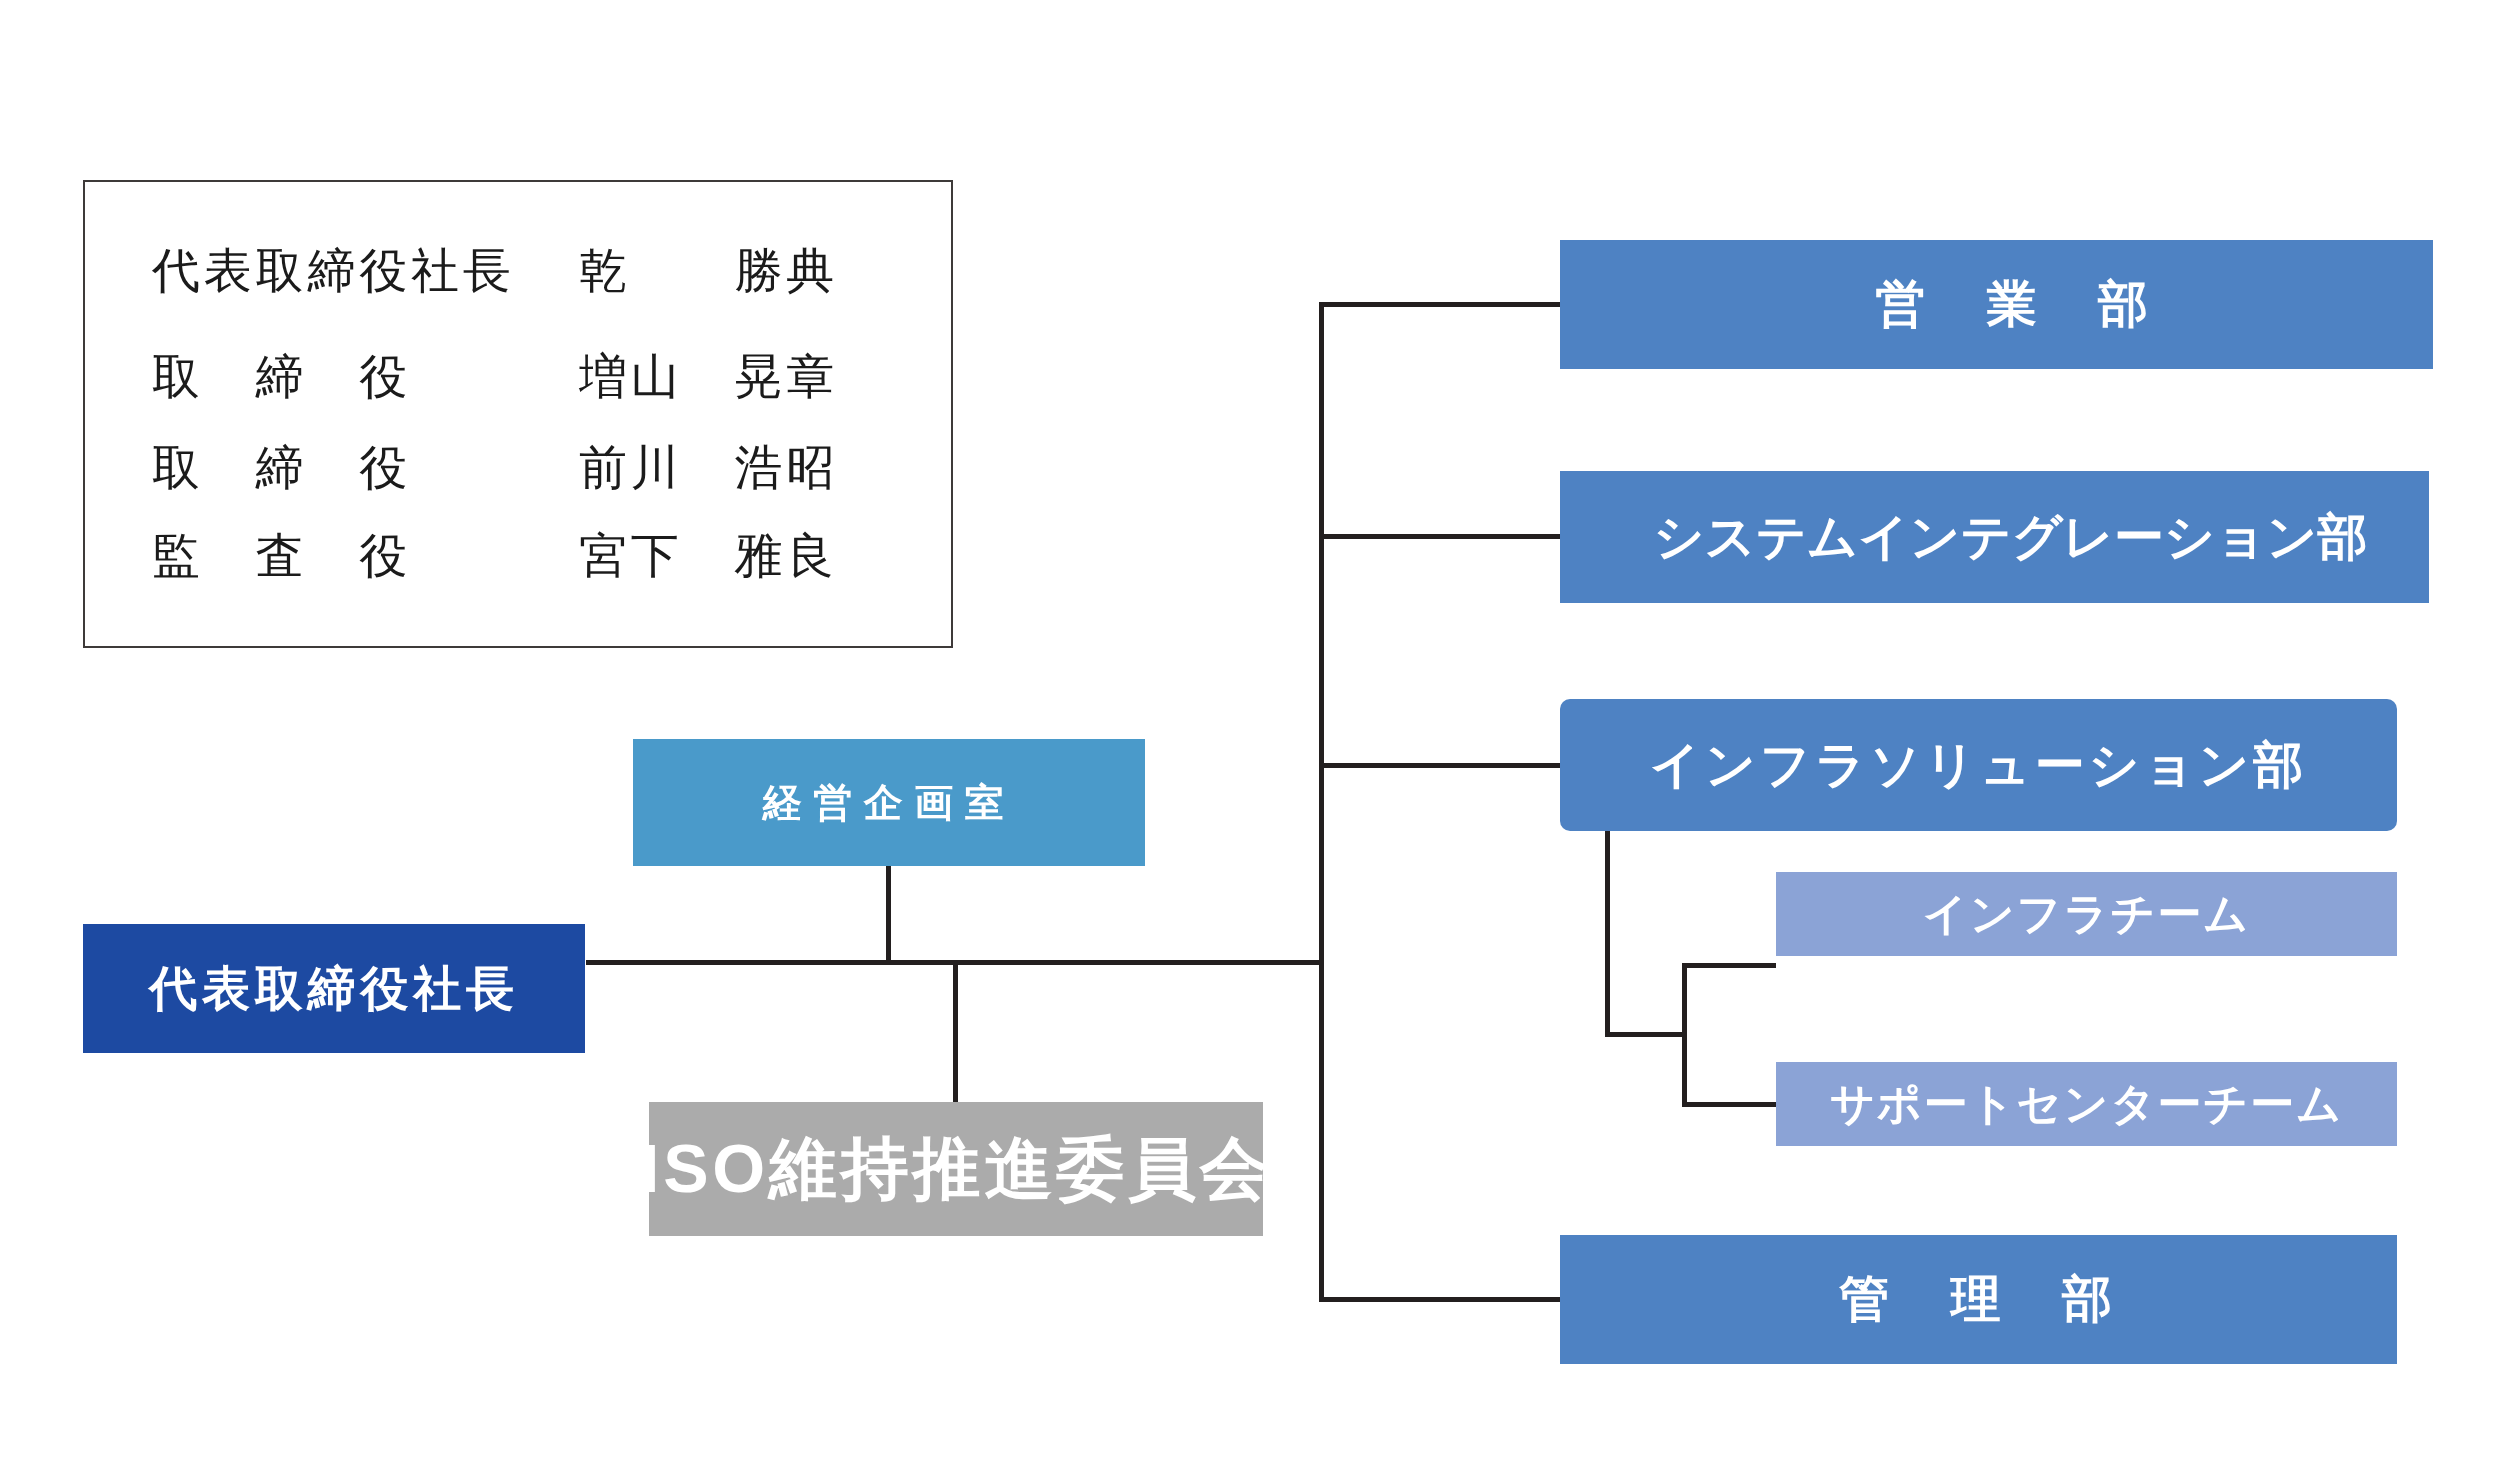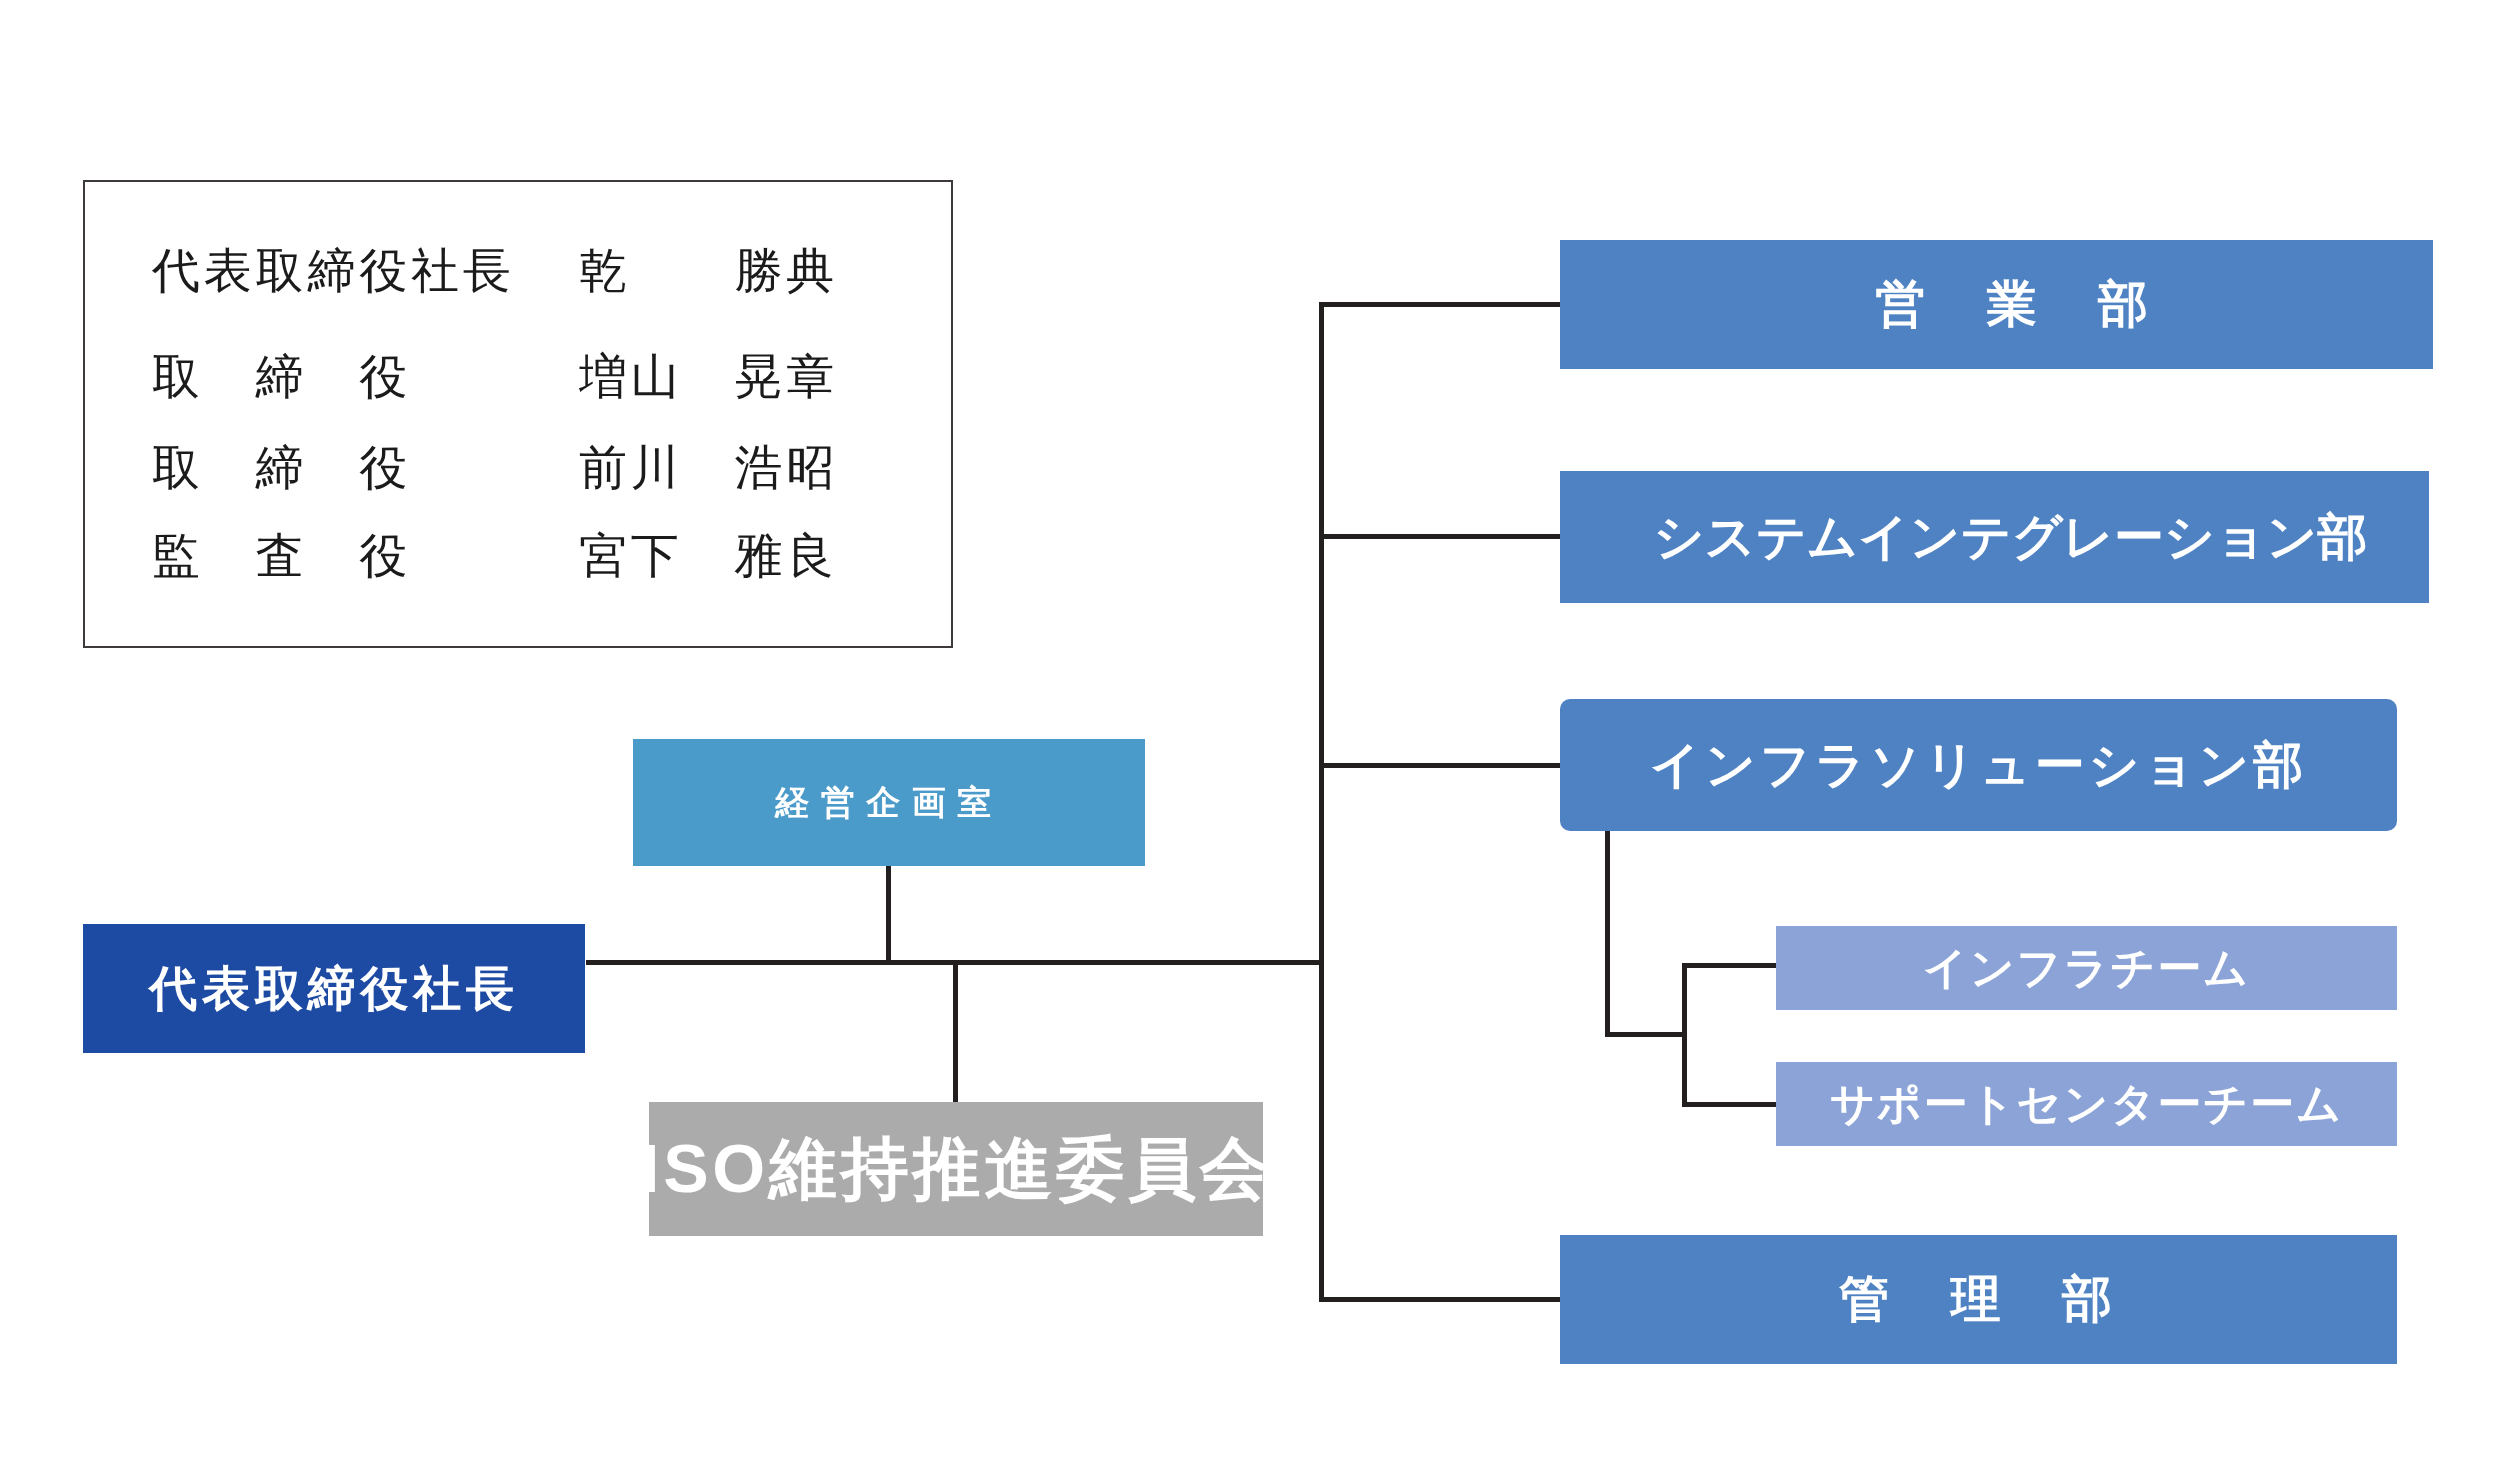--- a/index.html
+++ b/index.html
@@ -26,31 +26,31 @@
     display: flex;
     align-items: center;
     justify-content: center;
     color: #ffffff;
     font-weight: 700;
     white-space: nowrap;
   }
   .box .label { display: inline-block; }
 
   .president-box   { left:83px;   top:924px;  width:502px; height:129px; font-size:48px; letter-spacing:4.8px; }
-  .keiei-box       { left:633px;  top:739px;  width:512px; height:127px; font-size:34px; letter-spacing:11.5px; }
+  .keiei-box       { left:633px;  top:739px;  width:512px; height:127px; font-size:39px; letter-spacing:11.5px; }
   .iso-box         { left:649px;  top:1102px; width:614px; height:134px; font-size:68px; letter-spacing:3.8px;justify-content:center; }
 
   .dept-box        { left:1560px; width:837px; font-size:50px; }
   .dept-sales      { top:240px;  height:129px; letter-spacing:5.7px; }
   .dept-sys        { top:471px;  height:132px; letter-spacing:0px;padding-left:32px; }
   .dept-infra      { top:699px;  height:132px; letter-spacing:3.8px; }
   .dept-admin      { top:1235px; height:129px; letter-spacing:5.7px; }
 
   .team-box        { left:1776px; width:621px; height:84px; font-size:44px; letter-spacing:1.9px; }
-  .team-infra      { top:926px; }
+  .team-infra      { top:872px; }
   .team-support    { top:1062px;text-align:right; }
 
   
   .exec-panel {
     position: absolute;
     left: 83px;
     top: 180px;
     width: 870px;
     height: 468px;
     border: 2.9px solid #3e3a39;

